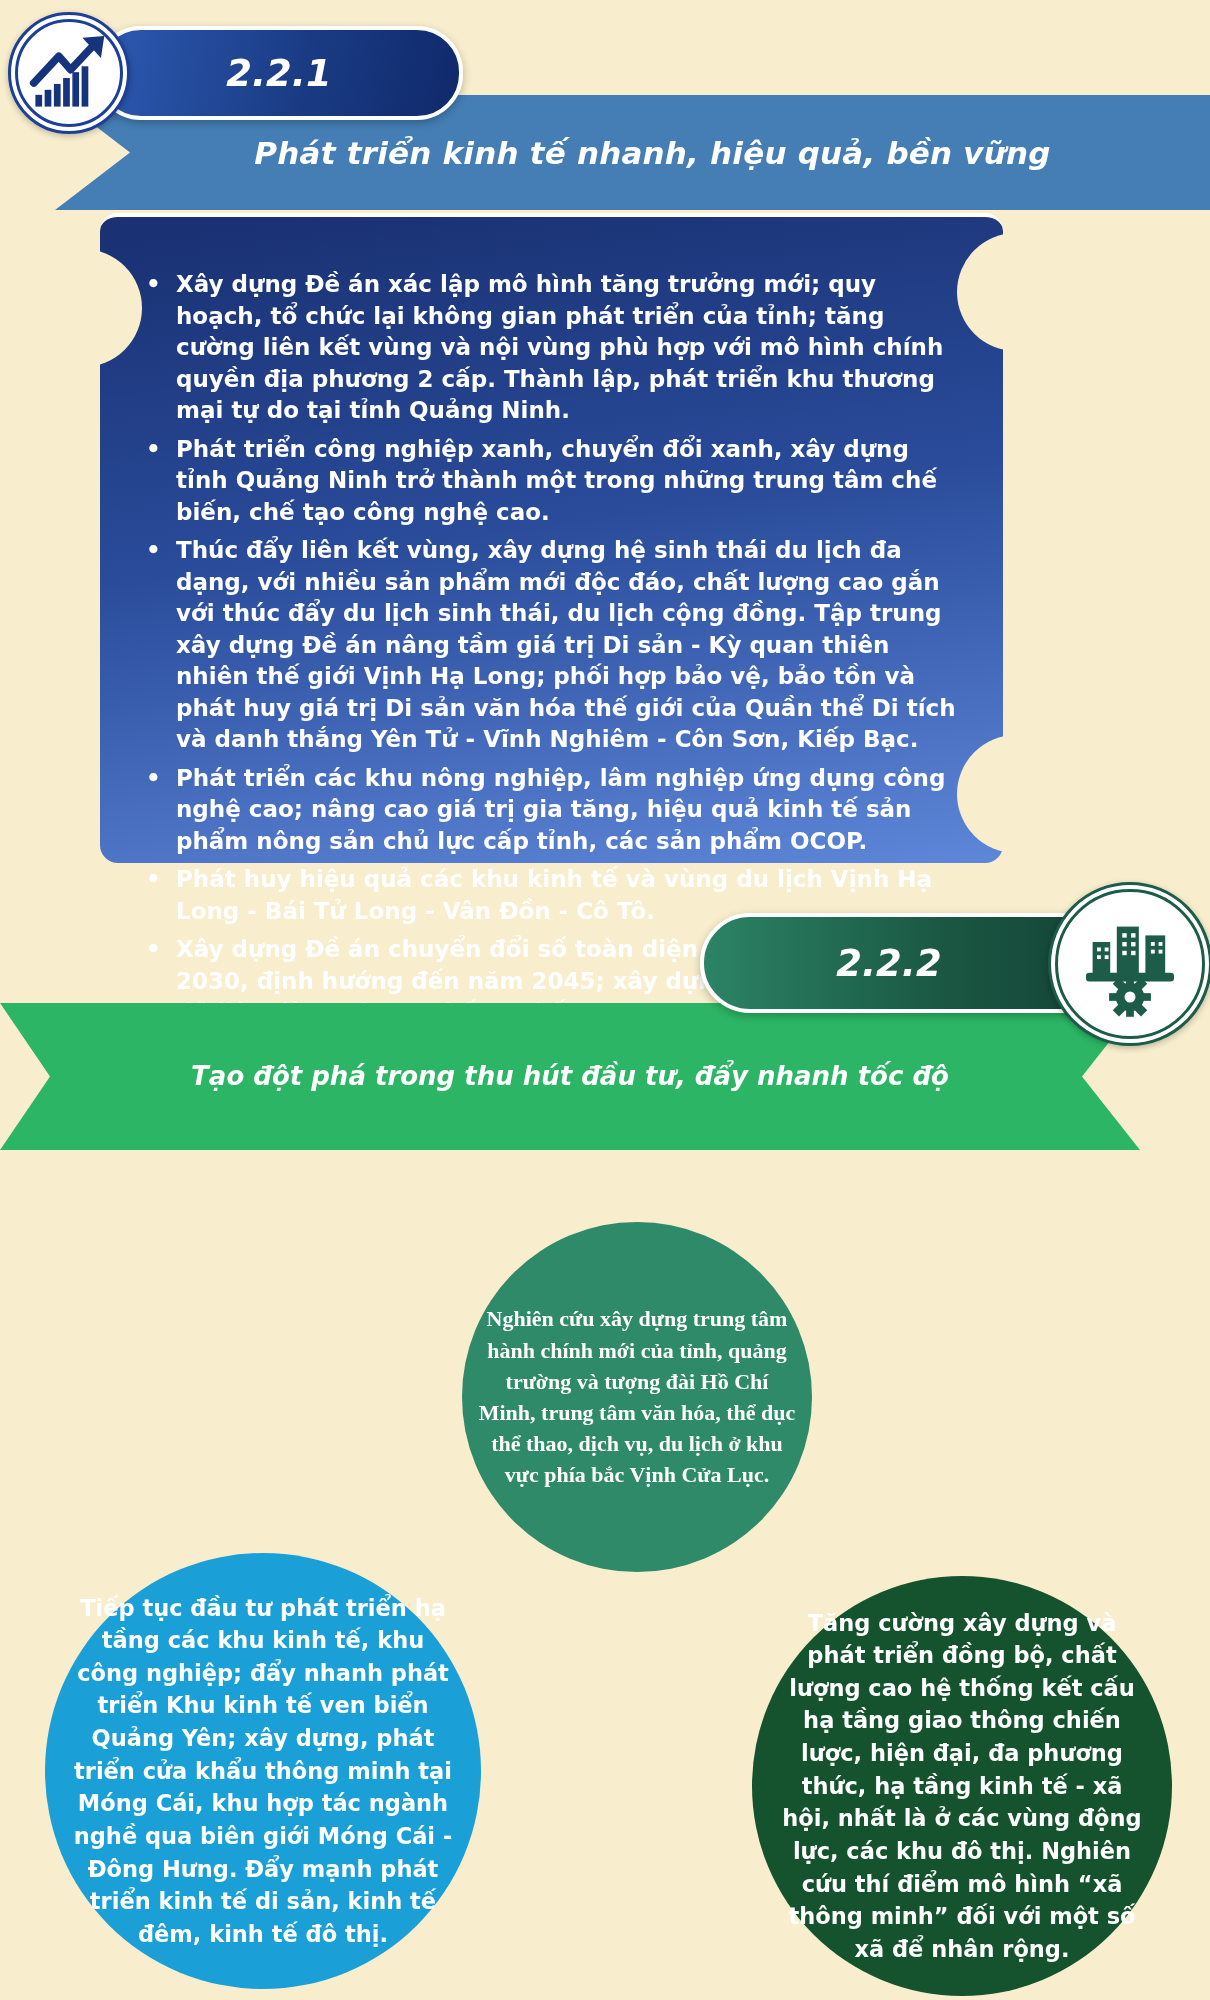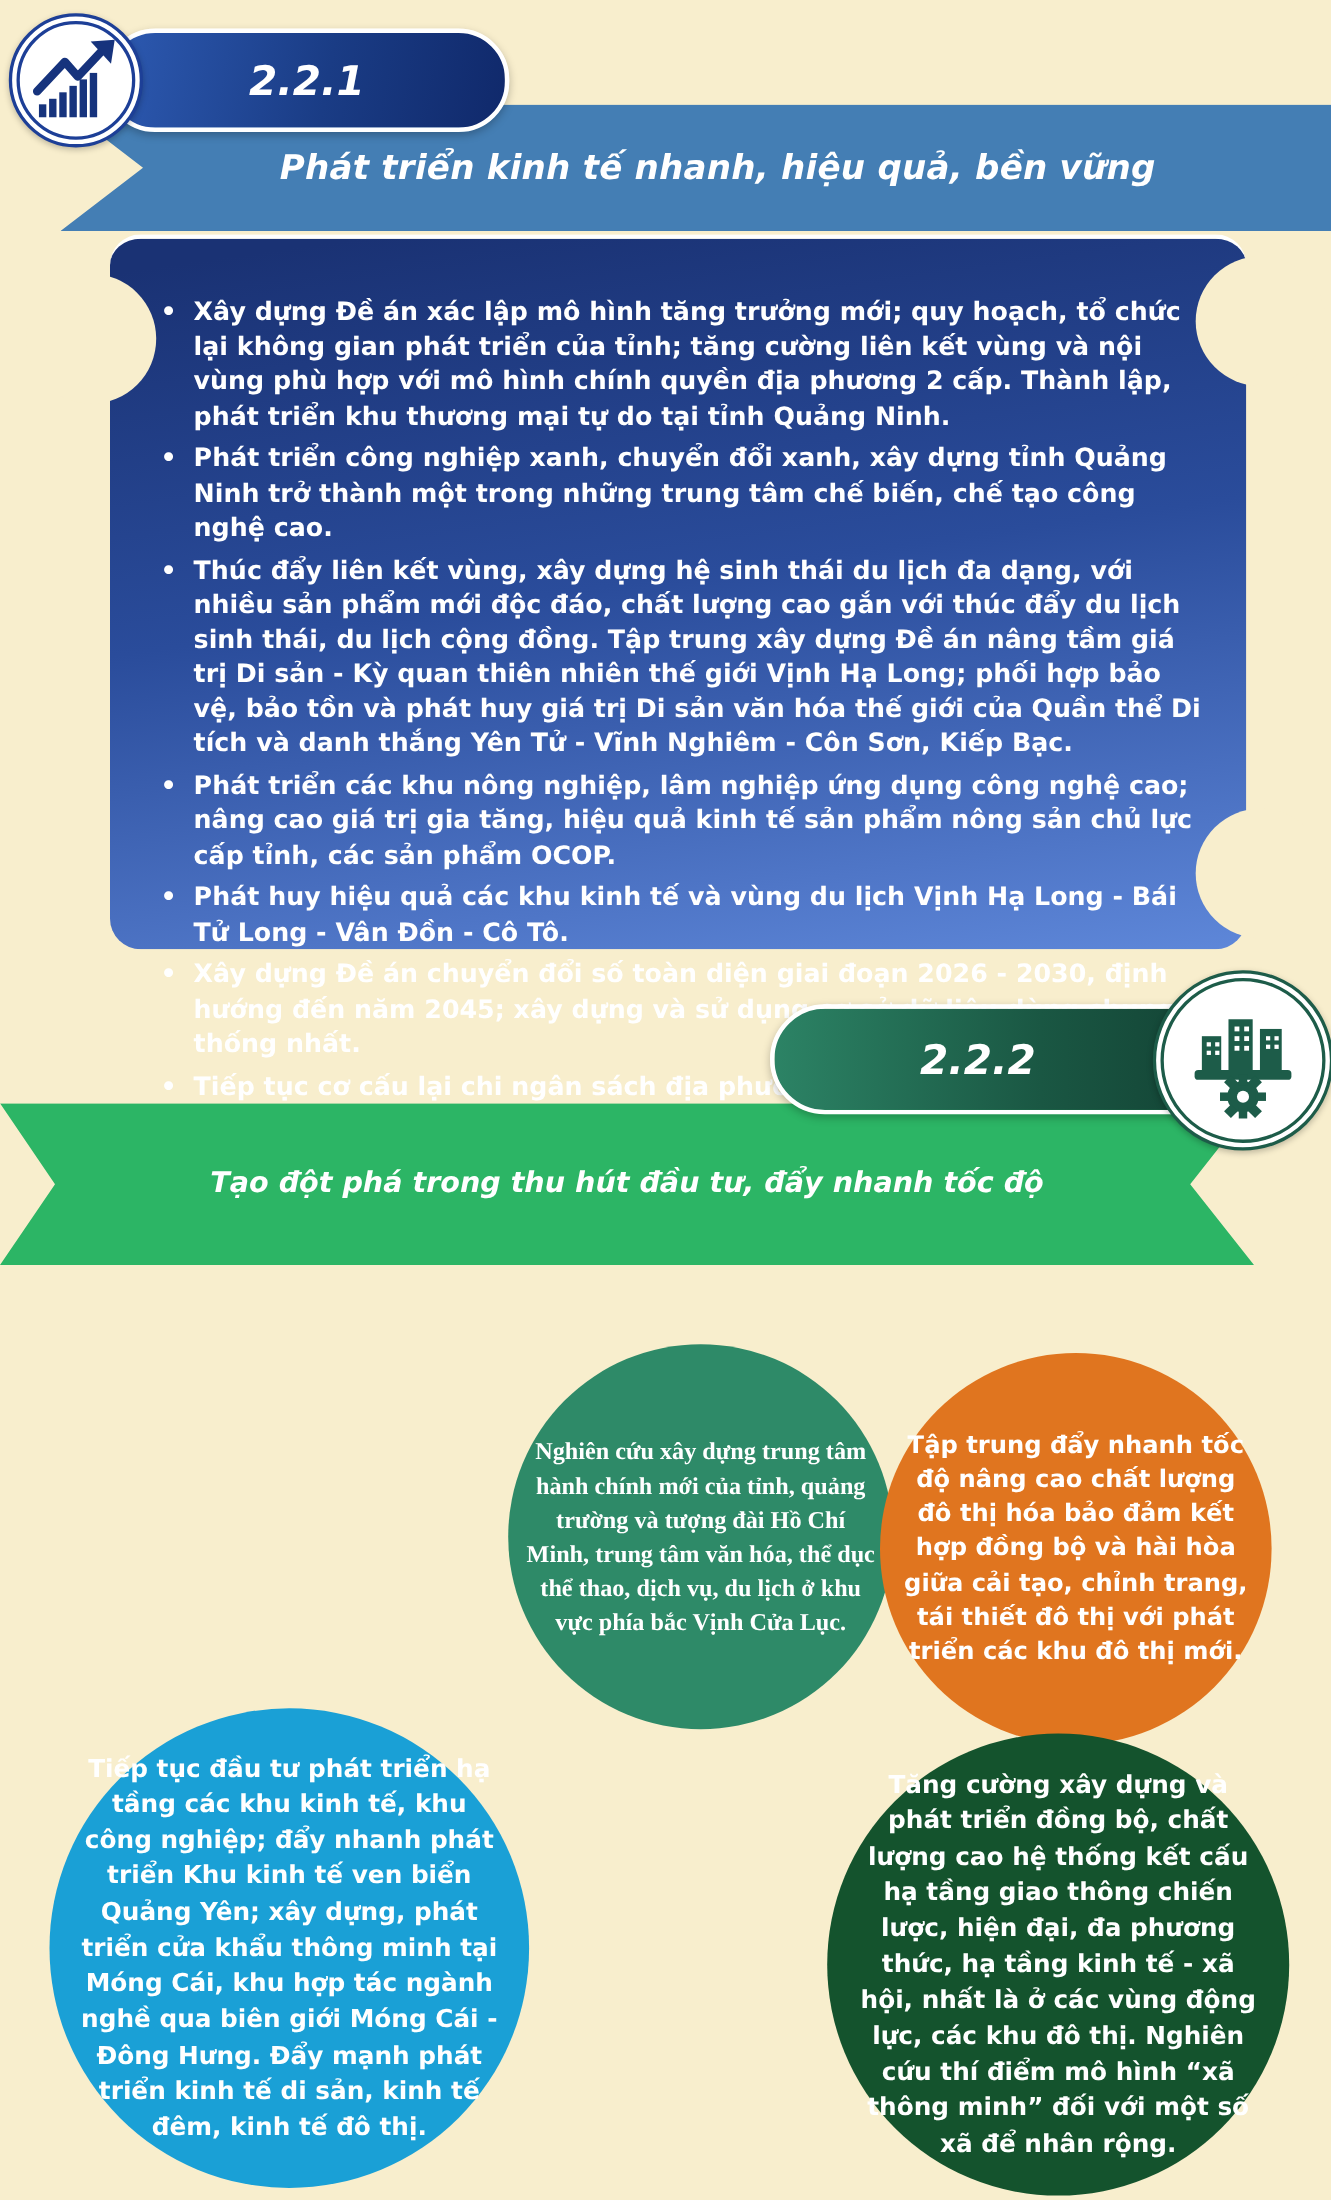--- a/index.html
+++ b/index.html
@@ -15,21 +15,21 @@
     background:linear-gradient(100deg,#2d5ab2 0%,#1a3c85 55%,#10296b 100%);
     border:4px solid #fff;box-shadow:0 3px 8px rgba(0,0,0,.25);
     display:flex;align-items:center;justify-content:center;}
   .pill1 .t,.pill2 .t{color:#fff;font-weight:bold;font-style:italic;font-size:37px;}
   .badge1{position:absolute;left:8px;top:12px;width:116px;height:116px;border-radius:50%;
     background:#fff;border:3px solid #1d3f97;box-shadow:0 2px 6px rgba(0,0,0,.25);}
   .badge1::after,.badge2::after{content:"";position:absolute;inset:4px;border-radius:50%;border:3px solid #1d3f97;}
   .badge1 svg{position:absolute;inset:16px;}
 
   
-  .box1{position:absolute;left:100px;top:213px;width:1033px;height:650px;border-radius:28px;
+  .box1{position:absolute;left:100px;top:213px;width:903px;height:650px;border-radius:18px;
     background:linear-gradient(172deg,#1a3274 4%,#2a4c9b 48%,#5e87d9 100%);
     border-top:4px solid #fff;box-sizing:border-box;}
   .scoop{position:absolute;background:#f8eecd;border-radius:50%;width:118px;height:118px;}
   .scoop.tl{left:-76px;top:32px;}
   .scoop.tr{right:-72px;top:16px;}
   .scoop.br{right:-72px;top:518px;}
   .box1 ul{margin:0;padding:52px 38px 0 76px;list-style:none;}
   .box1 li{position:relative;color:#fff;font-weight:bold;font-size:23px;line-height:1.37;margin-bottom:7px;}
   .box1 li::before{content:"•";position:absolute;left:-30px;top:0;font-size:23px;}
 
@@ -144,23 +144,20 @@
           <rect x="76" y="37" width="3.5" height="3.5"></rect>
         <circle cx="50" cy="80" r="5"></circle>
       </g>
     </svg>
   </div>
 
   <div class="circle c2" style="background-color: rgb(46, 138, 104);">
     <div>Nghiên cứu xây dựng trung tâm hành chính mới của tỉnh, quảng trường và tượng đài Hồ Chí Minh, trung tâm văn hóa, thể dục thể thao, dịch vụ, du lịch ở khu vực phía bắc Vịnh Cửa Lục.</div>
   </div>
 
-  <div class="circle c3" style="background-color: rgb(224, 117, 31);">
-    <div>Tập trung đẩy nhanh tốc độ nâng cao chất lượng đô thị hóa bảo đảm kết hợp đồng bộ và hài hòa giữa cải tạo, chỉnh trang, tái thiết đô thị với phát triển các khu đô thị mới.</div>
-  </div>
 
   <div class="circle c4" style="background-color: rgb(26, 160, 214);">
     <div>Tiếp tục đầu tư phát triển hạ tầng các khu kinh tế, khu công nghiệp; đẩy nhanh phát triển Khu kinh tế ven biển Quảng Yên; xây dựng, phát triển cửa khẩu thông minh tại Móng Cái, khu hợp tác ngành nghề qua biên giới Móng Cái - Đông Hưng. Đẩy mạnh phát triển kinh tế di sản, kinh tế đêm, kinh tế đô thị.</div>
   </div>
 
 
   <div class="circle c6" style="background-color: #14532d;">
     <div>Tăng cường xây dựng và phát triển đồng bộ, chất lượng cao hệ thống kết cấu hạ tầng giao thông chiến lược, hiện đại, đa phương thức, hạ tầng kinh tế - xã hội, nhất là ở các vùng động lực, các khu đô thị. Nghiên cứu thí điểm mô hình “xã thông minh” đối với một số xã để nhân rộng.</div>
   </div>
 

